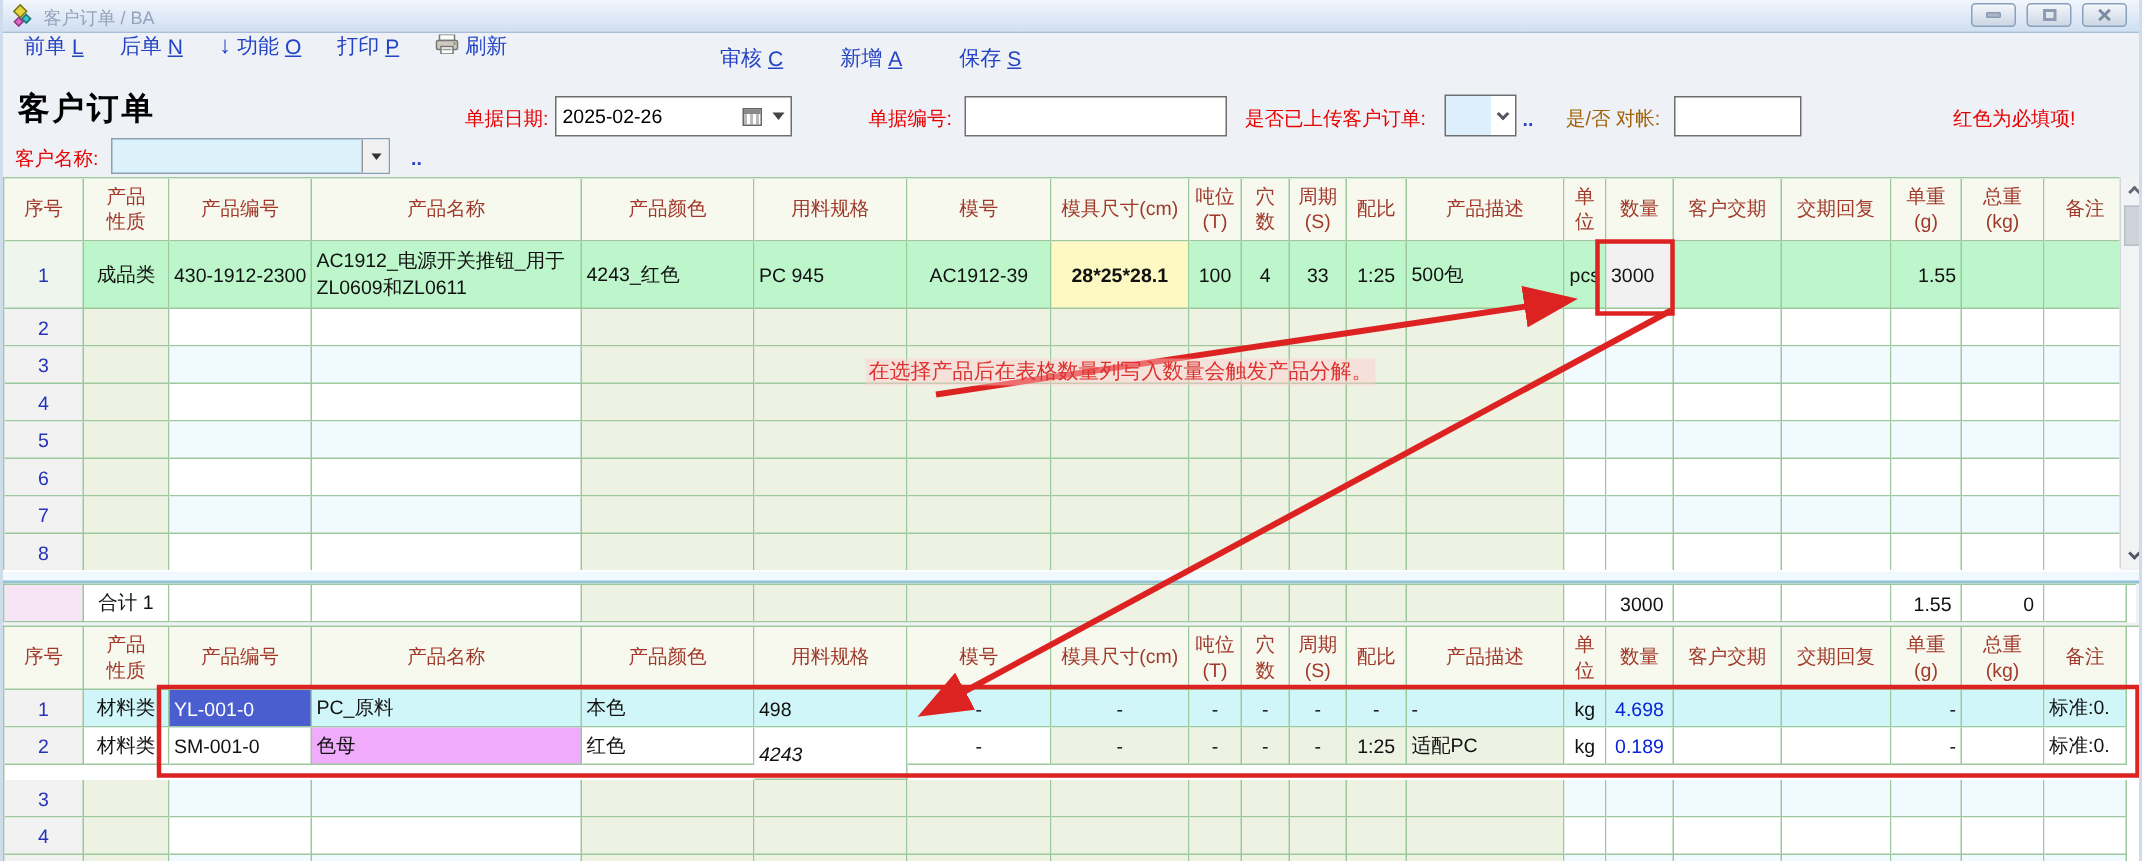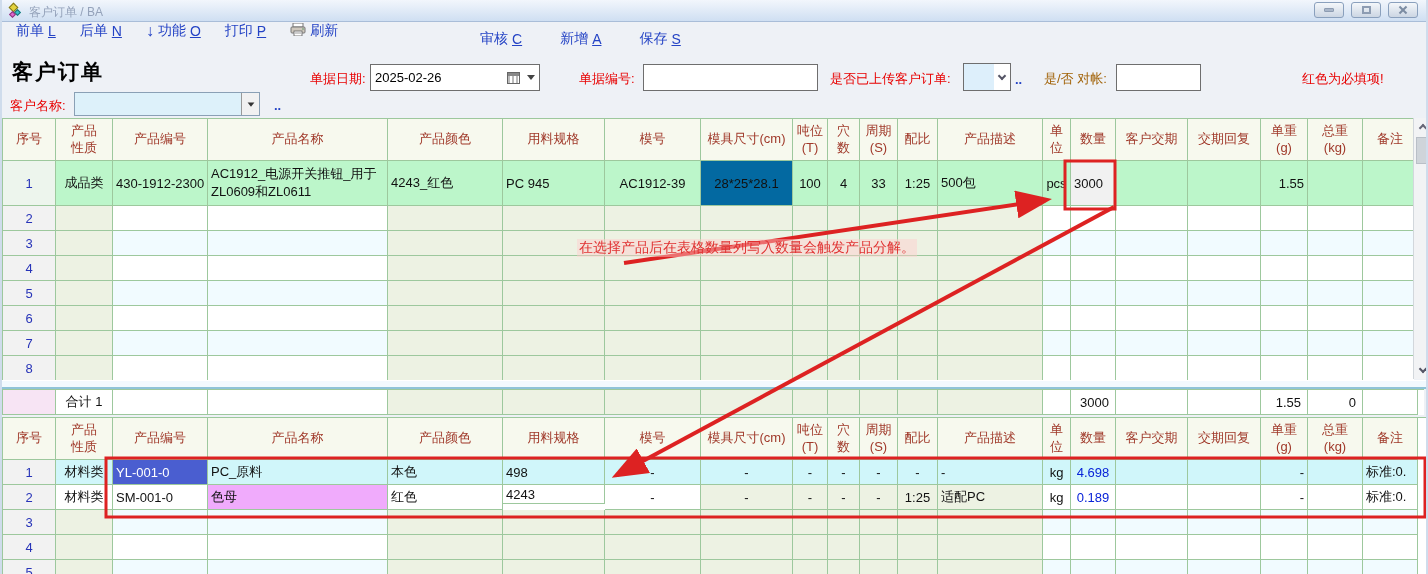--- a/index.html
+++ b/index.html
@@ -151,21 +151,21 @@
           <span>保存</span>
           <u>S</u>
         </a>
       </div>
   </div>
 
   <div class="formarea">
     <div class="page-title">客户订单</div>
 
     <div class="flabel red" style="left:308px; top:14px;">单据日期:</div>
-    <div class="inputbox date-box" style="left:368px; top:8px; width:170px; height:27px;">
+    <div class="inputbox date-box" style="left:368px; top:8px; width:158px; height:27px;">
       <span class="date-text">2025-02-26</span>
       <span class="cal-icon"></span>
       <span class="tri-down" style="margin-left:4px;"></span>
     </div>
 
     <div class="flabel red" style="left:577px; top:14px;">单据编号:</div>
     <input class="inputbox" style="left: 641px; top: 8px; width: 175px; height: 27px;" value="">
 
     <div class="flabel red" style="left:828px; top:14px;">是否已上传客户订单:</div>
     <div class="inputbox" style="left:961px; top:7px; width:48px; height:28px; padding:0; display:flex;">
@@ -220,21 +220,21 @@
         <div class="hcell" style="width: 55px; height: 42px;">备注</div>
       </div>
       <div class="trow">
         <div class="tcell" style="width: 53px; height: 45px; justify-content: center; background: rgb(237, 245, 237); color: rgb(39, 51, 184);">1</div>
         <div class="tcell" style="width: 57px; height: 45px; justify-content: center; background: rgb(188, 246, 202);">成品类</div>
         <div class="tcell" style="width: 95px; height: 45px; justify-content: flex-start; background: rgb(188, 246, 202);">430-1912-2300</div>
         <div class="tcell wrap" style="width: 180px; height: 45px; justify-content: flex-start; background: rgb(188, 246, 202);">AC1912_电源开关推钮_用于ZL0609和ZL0611</div>
         <div class="tcell" style="width: 115px; height: 45px; justify-content: flex-start; background: rgb(188, 246, 202);">4243_红色</div>
         <div class="tcell" style="width: 102px; height: 45px; justify-content: flex-start; background: rgb(188, 246, 202);">PC 945</div>
         <div class="tcell" style="width: 96px; height: 45px; justify-content: center; background: rgb(188, 246, 202);">AC1912-39</div>
-        <div class="tcell" style="width: 92px; height: 45px; justify-content: center; background: #0369a1;">28*25*28.1</div>
+        <div class="tcell" style="width: 92px; height: 45px; justify-content: center; background: #fef9c3; font-weight: bold;">28*25*28.1</div>
         <div class="tcell" style="width: 35px; height: 45px; justify-content: center; background: rgb(188, 246, 202);">100</div>
         <div class="tcell" style="width: 32px; height: 45px; justify-content: center; background: rgb(188, 246, 202);">4</div>
         <div class="tcell" style="width: 38px; height: 45px; justify-content: center; background: rgb(188, 246, 202);">33</div>
         <div class="tcell" style="width: 40px; height: 45px; justify-content: center; background: rgb(188, 246, 202);">1:25</div>
         <div class="tcell" style="width: 105px; height: 45px; justify-content: flex-start; background: rgb(188, 246, 202);">500包</div>
         <div class="tcell" style="width: 28px; height: 45px; justify-content: center; background: rgb(188, 246, 202);">pcs</div>
         <div class="tcell" style="width: 45px; height: 45px; justify-content: flex-start; background: rgb(241, 241, 241);">3000</div>
         <div class="tcell" style="width: 72px; height: 45px; justify-content: flex-start; background: rgb(188, 246, 202);"></div>
         <div class="tcell" style="width: 73px; height: 45px; justify-content: flex-start; background: rgb(188, 246, 202);"></div>
         <div class="tcell" style="width: 47px; height: 45px; justify-content: flex-end; background: rgb(188, 246, 202);">1.55</div>
@@ -470,21 +470,21 @@
         <div class="tcell" style="width: 47px; height: 25px; justify-content: flex-end; background: rgb(208, 246, 250);">-</div>
         <div class="tcell" style="width: 55px; height: 25px; justify-content: center; background: rgb(208, 246, 250);"></div>
         <div class="tcell" style="width: 55px; height: 25px; justify-content: flex-start; background: rgb(208, 246, 250);">标准:0.</div>
       </div>
       <div class="trow">
         <div class="tcell" style="width: 53px; height: 25px; justify-content: center; background: rgb(242, 242, 242); color: rgb(39, 51, 184);">2</div>
         <div class="tcell" style="width: 57px; height: 25px; justify-content: center; background: rgb(255, 255, 255);">材料类</div>
         <div class="tcell" style="width: 95px; height: 25px; justify-content: flex-start; background: rgb(255, 255, 255);">SM-001-0</div>
         <div class="tcell" style="width: 180px; height: 25px; justify-content: flex-start; background: #f0abfc;">色母</div>
         <div class="tcell" style="width: 115px; height: 25px; justify-content: flex-start; background: rgb(255, 255, 255);">红色</div>
-        <div class="tcell" style="width: 102px; height: 19px; justify-content: flex-start; background: rgb(255, 255, 255);">4243</div>
+        <div class="tcell" style="width: 102px; height: 35px; justify-content: flex-start; background: rgb(255, 255, 255); font-style: italic;">4243</div>
         <div class="tcell" style="width: 96px; height: 25px; justify-content: center; background: rgb(255, 255, 255);">-</div>
         <div class="tcell" style="width: 92px; height: 25px; justify-content: center; background: rgb(237, 242, 227);">-</div>
         <div class="tcell" style="width: 35px; height: 25px; justify-content: center; background: rgb(237, 242, 227);">-</div>
         <div class="tcell" style="width: 32px; height: 25px; justify-content: center; background: rgb(237, 242, 227);">-</div>
         <div class="tcell" style="width: 38px; height: 25px; justify-content: center; background: rgb(237, 242, 227);">-</div>
         <div class="tcell" style="width: 40px; height: 25px; justify-content: center; background: rgb(237, 242, 227);">1:25</div>
         <div class="tcell" style="width: 105px; height: 25px; justify-content: flex-start; background: rgb(237, 242, 227);">适配PC</div>
         <div class="tcell" style="width: 28px; height: 25px; justify-content: center; background: rgb(255, 255, 255);">kg</div>
         <div class="tcell" style="width: 45px; height: 25px; justify-content: center; background: rgb(255, 255, 255); color: rgb(8, 35, 216);">0.189</div>
         <div class="tcell" style="width: 72px; height: 25px; justify-content: flex-start; background: rgb(255, 255, 255);"></div>

